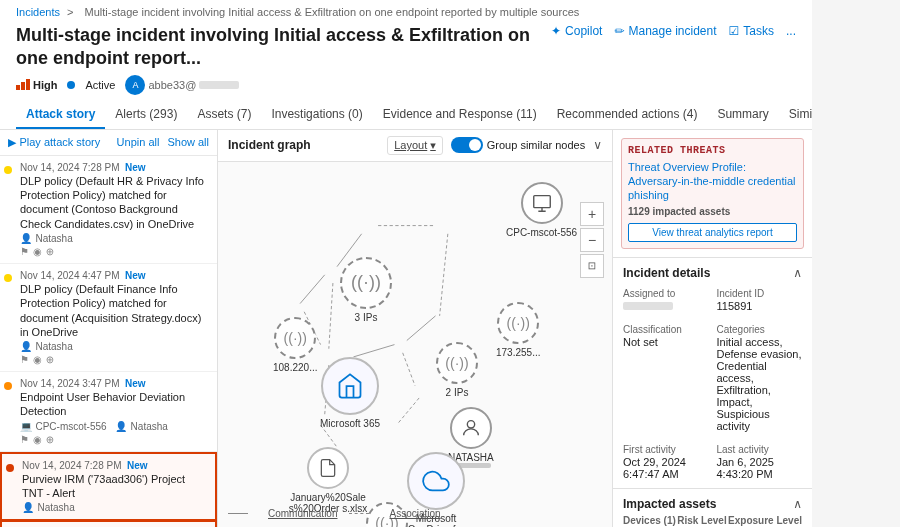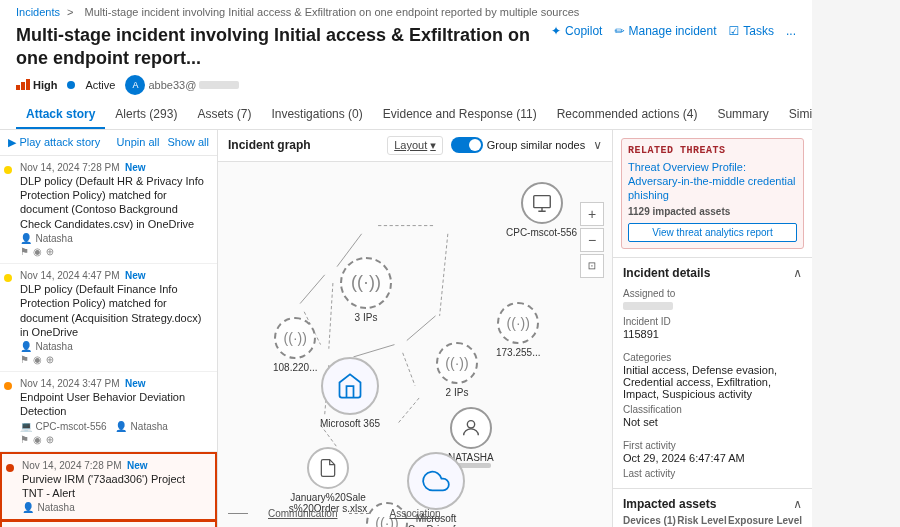--- a/index.html
+++ b/index.html
@@ -104,21 +104,21 @@
     .related-threats-title { font-size: 10px; font-weight: 700; color: #a4262c; text-transform: uppercase; letter-spacing: 0.5px; margin-bottom: 4px; font-family: Liberation Mono, monospace; }
     .threat-name { font-size: 11px; color: #0078d4; line-height: 1.3; cursor: pointer; margin-bottom: 3px; }
     .threat-count { font-size: 10px; color: #555; margin-bottom: 6px; font-weight: bold; }
     .threat-btn { font-size: 10px; border: 1px solid #0078d4; color: #0078d4; background: #fff; padding: 3px 8px; cursor: pointer; border-radius: 2px; width: 100%; }
     
     
     .section { border-top: 1px solid #e0e0e0; }
     .section-header { display: flex; align-items: center; justify-content: space-between; padding: 8px 10px 4px; cursor: pointer; }
     .section-title { font-size: 12px; font-weight: 600; color: #222; }
     .section-chevron { color: #555; font-size: 12px; }
-    .detail-grid { display: grid; grid-template-columns: 1fr; gap: 4px 8px; padding: 4px 10px 8px; }
+    .detail-grid { display: grid; grid-template-columns: 1fr 1fr; gap: 4px 8px; padding: 4px 10px 8px; }
     .detail-item { }
     .detail-label { font-size: 10px; color: #666; margin-bottom: 1px; }
     .detail-value { font-size: 11px; color: #222; }
     .detail-value.link { color: #0078d4; cursor: pointer; }
     
     
     .assets-header { display: flex; justify-content: space-between; align-items: center; padding: 8px 10px 4px; }
     .assets-title { font-size: 12px; font-weight: 600; color: #222; }
     .assets-chevron { color: #555; font-size: 12px; }
     .assets-cols { display: flex; justify-content: space-between; padding: 0 10px 4px; }
@@ -452,35 +452,36 @@
               <span style="display:inline-block;width:50px;height:8px;background:#e0e0e0;border-radius:2px;"></span>
             </div>
           </div>
           <div class="detail-item">
             <div class="detail-label">Incident ID</div>
             <div class="detail-value">115891</div>
           </div>
         </div>
         <div class="detail-grid">
           <div class="detail-item">
+            <div class="detail-label">Classification</div>
+            <div class="detail-value">Not set</div>
+          </div>
+          <div class="detail-item">
             <div class="detail-label">Categories</div>
             <div class="detail-value">Initial access, Defense evasion, Credential access, Exfiltration, Impact, Suspicious activity</div>
           </div>
-          <div class="detail-item">
-            <div class="detail-label">Classification</div>
-            <div class="detail-value">Not set</div>
-          </div>
         </div>
         <div class="detail-grid">
           <div class="detail-item">
             <div class="detail-label">First activity</div>
             <div class="detail-value">Oct 29, 2024 6:47:47 AM</div>
           </div>
           <div class="detail-item">
             <div class="detail-label">Last activity</div>
+            <div class="detail-value">Jan 6, 2025 4:43:20 PM</div>
           </div>
         </div>
       </div>
 
       <div class="section">
         <div class="assets-header">
           <span class="assets-title">Impacted assets</span>
           <span class="assets-chevron">∧</span>
         </div>
         <div class="assets-cols">

